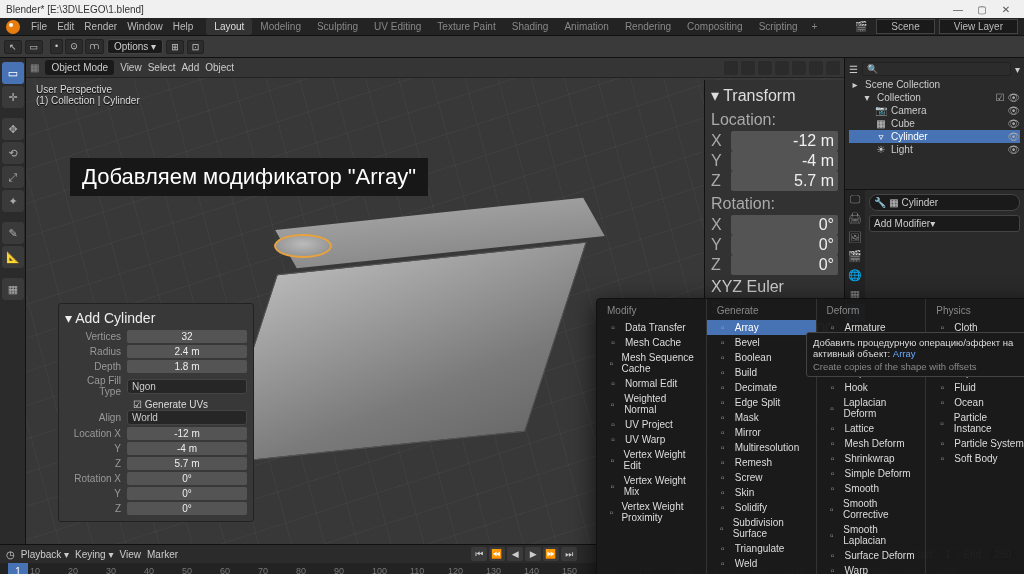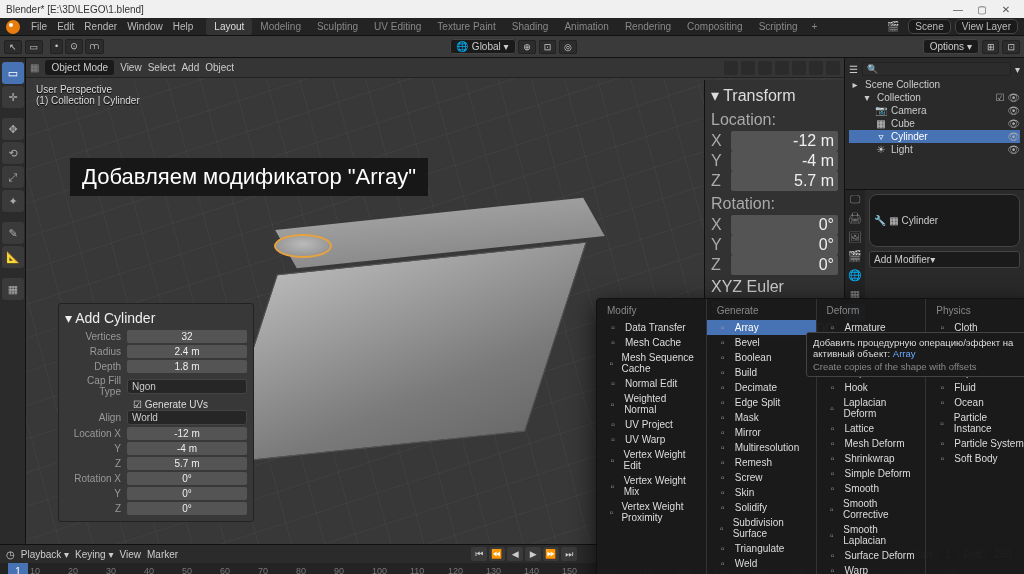--- a/index.html
+++ b/index.html
@@ -10,21 +10,21 @@
 .titlebar .win-btn { width: 24px; text-align: center; color: #555; }
 
 .menubar { height: 18px; background: #232323; border-bottom: 1px solid #111; display: flex; align-items: center; padding: 0 6px; color: #bbb; }
 .menubar .blender-icon { width: 14px; height: 14px; background: #e87d0d; border-radius: 50%; margin-right: 6px; position: relative; }
 .menubar .blender-icon::after { content:""; position:absolute; left:3px; top:3px; width:4px; height:4px; background:#fff; border-radius:50%; }
 .menubar span { padding: 0 5px; }
 .menubar .workspaces { margin-left: 8px; display: flex; }
 .menubar .workspaces span { padding: 3px 8px; color: #888; }
 .menubar .workspaces .active { background: #333; color: #ddd; border-radius: 3px; }
 .menubar .right { margin-left: auto; display: flex; align-items: center; gap: 4px; }
-.menubar .scene-sel { background: #1a1a1a; border: 1px solid #444; padding: 1px 6px; border-radius: 5px; }
+.menubar .scene-sel { background: #1a1a1a; border: 1px solid #444; padding: 1px 14px; border-radius: 0; }
 
 .toolbar-row { height: 22px; background: #3a3a3a; border-bottom: 1px solid #111; display: flex; align-items: center; padding: 0 4px; gap: 3px; }
 .tb-btn { background: #2c2c2c; border: 1px solid #222; border-radius: 2px; padding: 1px 4px; color: #ccc; font-size: 9px; }
 .tb-sel { background: #1a1a1a; border: 1px solid #444; border-radius: 3px; padding: 1px 6px; }
 
 .main { display: flex; height: 486px; position: relative; }
 
 .left-tools { width: 26px; background: #2b2b2b; border-right: 1px solid #111; display: flex; flex-direction: column; gap: 2px; padding: 4px 2px; }
 .left-tools .tool { width: 22px; height: 22px; background: #3a3a3a; border-radius: 3px; display:flex; align-items:center; justify-content:center; color:#aaa; font-size:11px; }
 .left-tools .tool.active { background: #4772b3; color: #fff; }
@@ -71,21 +71,21 @@
 .outliner .hdr { display:flex; gap:4px; align-items:center; margin-bottom:2px; }
 .out-row { display:flex; align-items:center; gap:4px; padding:1px 0; color:#ccc; }
 .out-row.active { background:#4772b3; color:#fff; }
 .out-row .ico { width:12px; text-align:center; }
 .out-row .eye { margin-left:auto; color:#aaa; }
 .properties { flex:1; display:flex; }
 .prop-tabs { width:20px; background:#232323; display:flex; flex-direction:column; gap:1px; }
 .prop-tabs .pt { width:20px; height:18px; display:flex; align-items:center; justify-content:center; color:#888; font-size:11px; }
 .prop-tabs .pt.active { background:#4772b3; color:#fff; }
 .prop-body { flex:1; padding:4px; }
-.prop-body .obj-name { background:#1a1a1a; border:1px solid #444; padding:20px 4px; border-radius:8px; margin-bottom:4px; }
+.prop-body .obj-name { background:#1a1a1a; border:1px solid #444; padding:2px 4px; border-radius:8px; margin-bottom:4px; }
 .prop-body .add-mod { background:#1a1a1a; border:1px solid #444; padding:2px 4px; border-radius:3px; display:flex; justify-content:flex-start; }
 
 .modmenu { position:absolute; left:596px; top:240px; width:440px; background: rgba(26,26,26,.97); border:1px solid #111; border-radius:4px; display:flex; box-shadow: 0 6px 24px rgba(0,0,0,.7); font-size:10px; z-index:10; }
 .modmenu .col { flex:1; padding:4px 0; border-right:1px solid #333; }
 .modmenu .col:last-child { border-right:none; }
 .modmenu .colhdr { color:#888; padding:2px 10px 4px; font-size:10px; }
 .modmenu .item { display:flex; align-items:center; gap:6px; padding:2px 10px; color:#ddd; }
 .modmenu .item .ico { width:12px; text-align:center; color:#aaa; }
 .modmenu .item.hi { background:#4772b3; color:#fff; }
 .mod-tooltip { position:absolute; left:806px; top:274px; width:224px; background:#1a1a1a; border:1px solid #444; border-radius:3px; padding:4px 6px; color:#ccc; font-size:9.5px; z-index:11; }
@@ -141,26 +141,20 @@
   </div>
 </div>
 
 <div class="toolbar-row">
   <span class="tb-btn">↖</span>
   <span class="tb-btn">▭</span>
   <div style="display:flex;gap:2px;margin-left:4px">
     <span class="tb-btn">•</span>
     <span class="tb-btn">⊙</span>
     <span class="tb-btn">⩋</span>
-  </div>
-  <div style="flex:1;text-align:center">
-    <span class="tb-sel">🌐 <span>Global</span> ▾</span>
-    <span class="tb-btn">⊕</span>
-    <span class="tb-btn">⊡</span>
-    <span class="tb-btn">◎</span>
   </div>
   <span class="tb-sel">Options ▾</span>
   <span class="tb-btn">⊞</span>
   <span class="tb-btn">⊡</span>
 </div>
 
 <div class="main">
 
   <div class="left-tools">
     <div class="tool active">▭</div>

